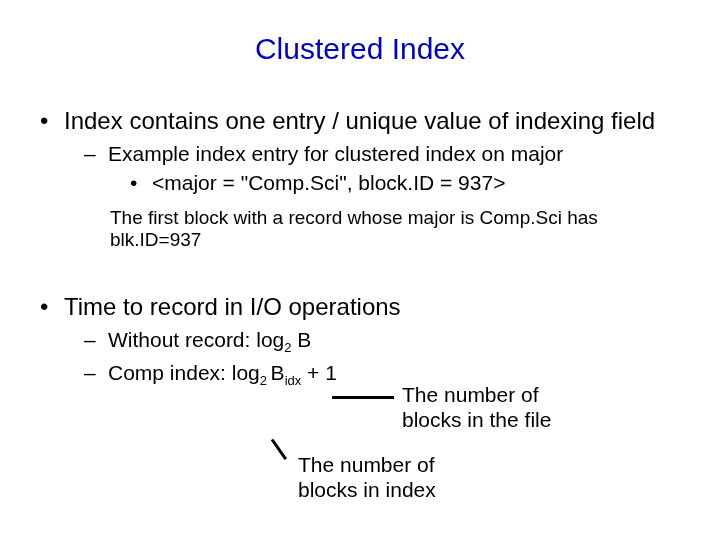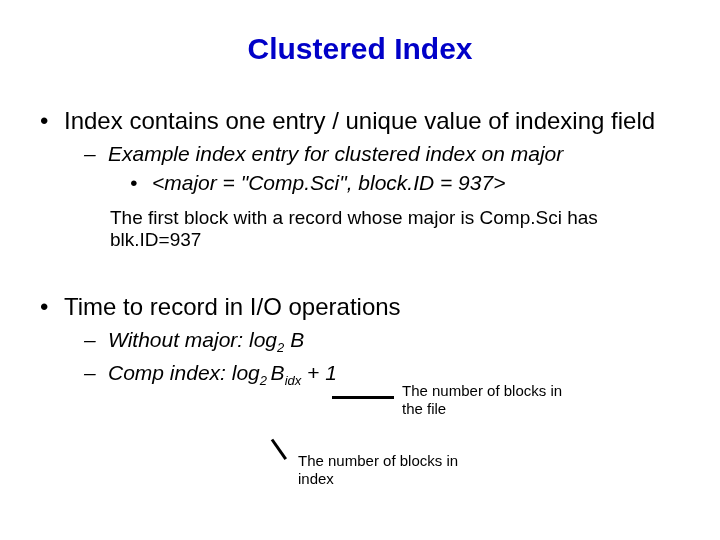--- a/index.html
+++ b/index.html
@@ -17,21 +17,21 @@
     width: 720px;
     height: 540px;
     box-sizing: border-box;
     padding: 24px 30px 0 30px;
   }
   .title {
     text-align: center;
     font-size: 30px;
     color: #0000c8;
     margin: 8px 0 28px 0;
-    font-weight: 700;
+    font-weight: 400;
   }
   ul.l1 {
     list-style: none;
     padding: 0;
     margin: 0 0 0 6px;
   }
   ul.l1 > li {
     position: relative;
     padding-left: 28px;
     font-size: 24px;
@@ -43,21 +43,20 @@
     content: "•";
     position: absolute;
     left: 4px;
     top: 0;
     font-size: 24px;
   }
   ul.l2 {
     list-style: none;
     padding: 0;
     margin: 4px 0 0 20px;
-    font-style: italic;
   }
   ul.l2 > li {
     position: relative;
     padding-left: 24px;
     font-size: 21px;
     line-height: 1.3;
     margin-bottom: 2px;
   }
   ul.l2 > li::before {
     content: "–";
@@ -83,21 +82,21 @@
     top: 0;
   }
   .aside {
     font-size: 19px;
     margin: 10px 0 18px 80px;
     line-height: 1.2;
   }
   .sub { font-size: 0.62em; vertical-align: sub; }
   .annot {
     position: absolute;
-    font-size: 15px;
+    font-size: 21px;
     line-height: 1.2;
   }
   .annot1 { left: 402px; top: 382px; width: 180px; }
   .annot2 { left: 298px; top: 452px; width: 180px; }
   .connector1 {
     position: absolute;
     left: 332px; top: 396px;
     width: 62px; height: 3px;
     background: #000;
   }
@@ -133,21 +132,21 @@
     </li>
   </ul>
 
   <div class="aside">The first block with a record whose major is Comp.Sci has blk.ID=937</div>
 
   <ul class="l1">
     <li>
       <span>Time to record in I/O operations</span>
       <ul class="l2">
         <li>
-          <span>Without major: log</span><span class="sub">2</span><span> B</span>
+          <span>Without record: log</span><span class="sub">2</span><span> B</span>
         </li>
         <li>
           <span>Comp index: log</span><span class="sub">2 </span><span>B</span><span class="sub">idx</span><span> + 1</span>
         </li>
       </ul>
     </li>
   </ul>
 
   <div class="connector1"></div>
   <div class="annot annot1">The number of blocks in the file</div>

